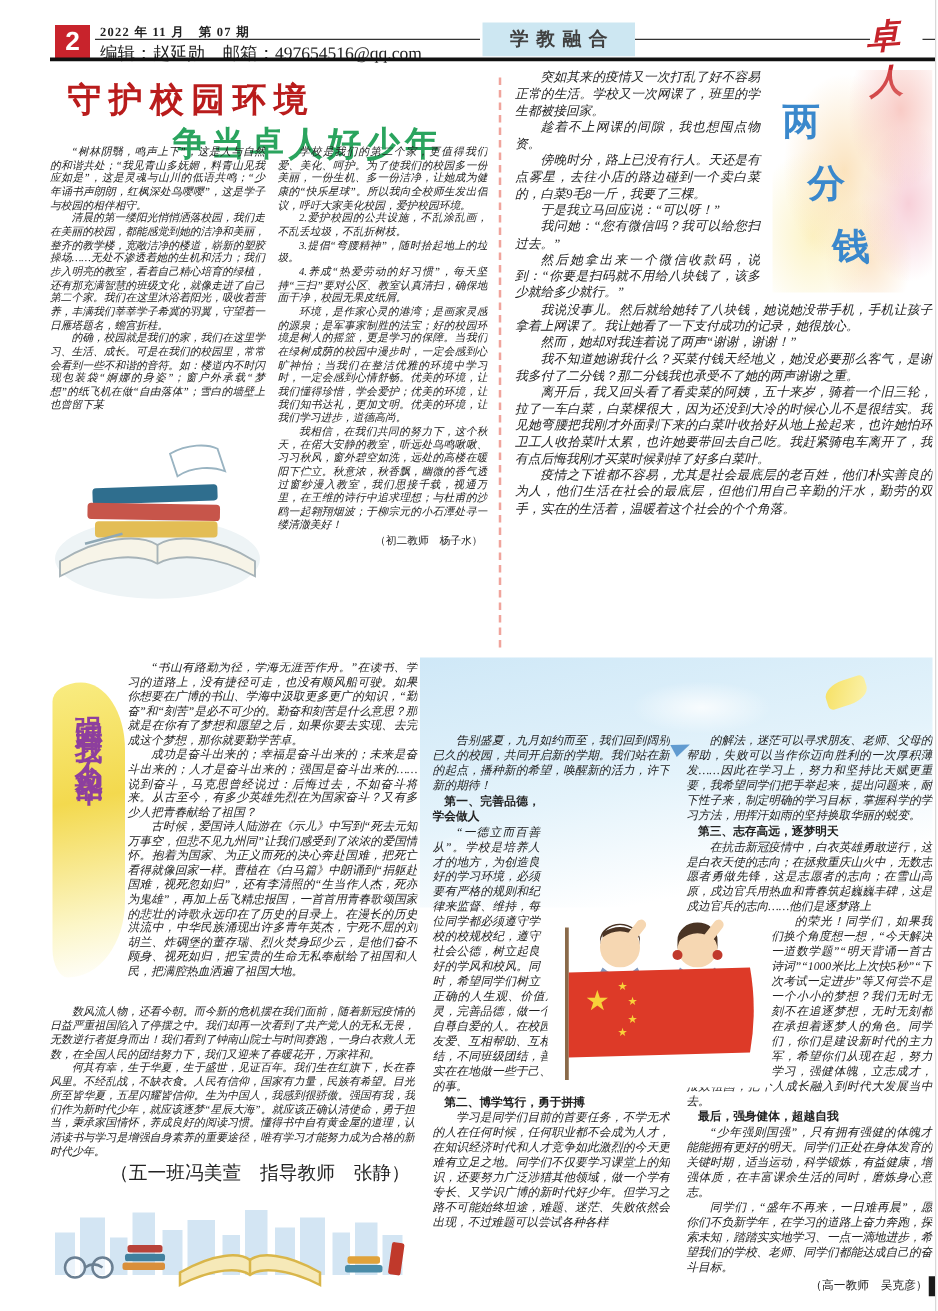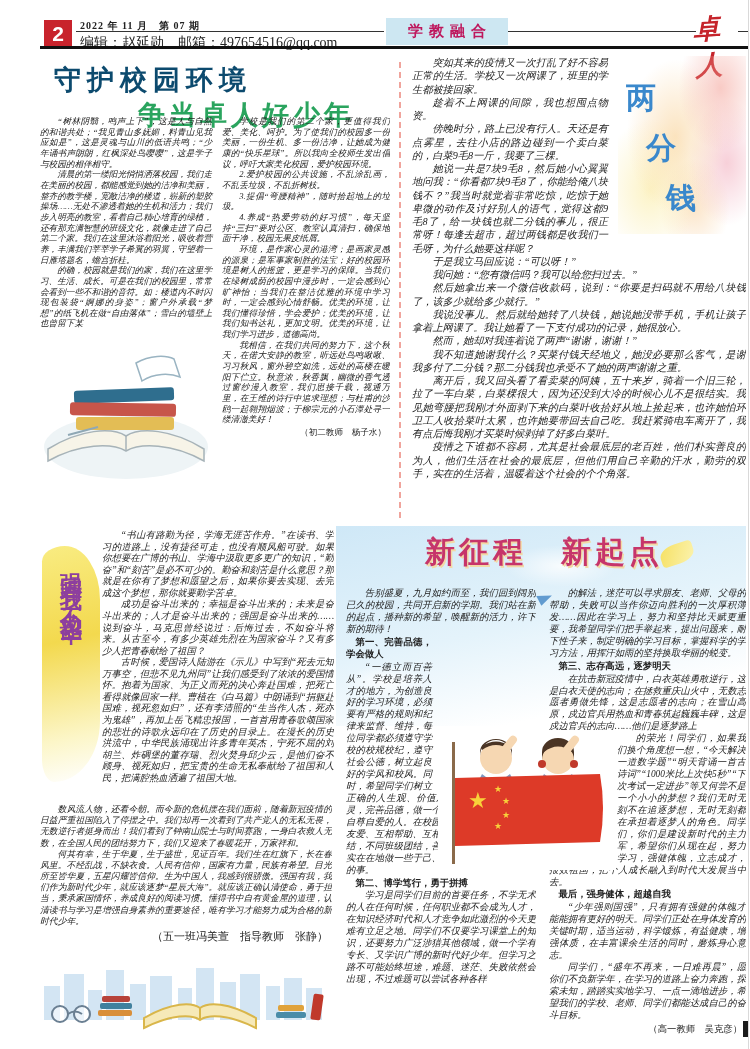--- a/index.html
+++ b/index.html
@@ -11,31 +11,31 @@
            display:flex;align-items:center;justify-content:center;}
   .issue1{position:absolute;left:80px;top:19px;font-size:10px;font-weight:bold;letter-spacing:1px;}
   .issue2{position:absolute;left:80px;top:34px;font-size:14px;}
   .hrule{position:absolute;height:1px;background:#333;}
   .hrule.r1{left:76px;top:31px;width:308px;}
   .hrule.r2{left:500px;top:31px;width:196px;}
   .hrule.r3{left:738px;top:31px;width:10px;}
   .rule-thick{position:absolute;left:40px;top:46px;width:708px;height:3px;background:#111;}
   .banner{position:absolute;left:386px;top:18px;width:116px;height:27px;background:#cde7f2;
           display:flex;align-items:center;justify-content:center;font-weight:bold;font-size:15px;
-          letter-spacing:6px;color:#be185d;font-family:"Liberation Sans",sans-serif;padding-left:6px;}
+          letter-spacing:6px;color:#404040;font-family:"Liberation Sans",sans-serif;padding-left:6px;}
   .masthead{position:absolute;left:694px;top:10px;font-size:27px;font-weight:bold;color:#c5242b;
             font-style:italic;transform:rotate(-4deg);letter-spacing:2px;}
   .page-edge{position:absolute;right:1px;top:0;width:1px;height:1049px;background:#d9d9d9;}
   .corner-mark{position:absolute;right:2px;bottom:12px;width:5px;height:16px;background:#1a1a1a;}
   
   .p{margin:0;text-indent:2em;text-align:justify;font-style:italic;}
   .attr{margin:2px 4px 0 0;text-align:right;}
   
   .campus{position:absolute;left:40px;top:56px;width:350px;height:468px;}
-  .campus .t1{position:absolute;left:14px;top:6px;font-size:27px;font-weight:bold;color:#0c4a6e;
+  .campus .t1{position:absolute;left:14px;top:6px;font-size:27px;font-weight:bold;color:#b91c1c;
               letter-spacing:6px;font-family:"Liberation Sans",sans-serif;white-space:nowrap;}
   .campus .t2{position:absolute;left:98px;top:41px;font-size:27px;font-weight:bold;color:#2aa45e;
               letter-spacing:4px;font-family:"Liberation Sans",sans-serif;white-space:nowrap;}
   .campus .cols{position:absolute;left:0;top:60px;width:350px;height:400px;}
   .campus .colA{position:absolute;left:0;top:0;width:172px;height:400px;font-size:8.6px;line-height:1.24;}
   .campus .colB{position:absolute;left:182px;top:0;width:168px;height:400px;font-size:8.6px;line-height:1.24;overflow:hidden;}
   .campus .attr{font-size:8.6px;text-align:right;}
   .books-illu{margin-top:8px;}
   
   .vdash{position:absolute;left:399px;top:62px;height:456px;width:0;border-left:2px dashed #f0a49c;}
@@ -57,21 +57,21 @@
   .strong{position:absolute;left:40px;top:528px;width:294px;height:512px;}
   .ribbon{position:absolute;left:2px;top:18px;width:58px;height:236px;
           background:linear-gradient(168deg,#f9ec82 0%,#f3d94e 40%,#fcf6c8 80%,rgba(252,246,200,0) 100%);
           border-radius:30px 46px 60px 16px / 20px 70px 80px 30px;
           display:flex;flex-direction:column;align-items:center;padding-top:10px;box-sizing:border-box;}
   .ribbon span{writing-mode:vertical-rl;font-size:22px;font-weight:bold;color:#8d3f9e;
                letter-spacing:5px;font-family:"Liberation Sans",sans-serif;}
   .ribbon .part2{margin-top:14px;}
   .strong-col{position:absolute;left:62px;top:2px;width:232px;height:272px;font-size:9.4px;line-height:1.23;overflow:hidden;}
   .strong-wide{position:absolute;left:0;top:276px;width:292px;height:156px;font-size:8.8px;line-height:1.27;overflow:hidden;}
-  .strong .attr{font-size:11px;margin-top:3px;}
+  .strong .attr{font-size:15px;margin-top:3px;}
   .strong-illu{position:absolute;left:0;top:432px;}
   
   .journey{position:absolute;left:342px;top:530px;width:404px;height:508px;}
   .journey .sky{position:absolute;left:-6px;top:-4px;width:410px;height:200px;
         background:
           radial-gradient(60px 24px at 12% 78%, rgba(255,255,255,.9), rgba(255,255,255,0) 70%),
           radial-gradient(80px 30px at 55% 20%, rgba(255,255,255,.8), rgba(255,255,255,0) 70%),
           linear-gradient(168deg,#cfe8f7 0%,#e4f3fb 48%,rgba(255,255,255,0) 82%);}
   .j-leaf{position:absolute;left:318px;top:14px;width:34px;height:20px;border-radius:50% 4px 50% 4px;
           background:linear-gradient(120deg,#f6e061,#fbf3b0);transform:rotate(-18deg);}
@@ -140,21 +140,20 @@
 
   <section class="twocents">
     <div class="tc-art">
       <span class="tc-char c1">两</span>
       <span class="tc-char c2">分</span>
       <span class="tc-char c3">钱</span>
     </div>
     <p class="p">突如其来的疫情又一次打乱了好不容易正常的生活。学校又一次网课了，班里的学生都被接回家。</p>
     <p class="p">趁着不上网课的间隙，我也想囤点物资。</p>
     <p class="p">傍晚时分，路上已没有行人。天还是有点雾星，去往小店的路边碰到一个卖白菜的，白菜9毛8一斤，我要了三棵。</p>
-    <p class="p">她说一共是7块9毛8，然后她小心翼翼地问我：“你看都7块9毛8了，你能给俺八块钱不？”我当时就觉着非常吃惊，吃惊于她卑微的动作及讨好别人的语气，觉得这都9毛8了，给一块钱也就二分钱的事儿，很正常呀！每逢去超市，超过两钱都是收我们一毛呀，为什么她要这样呢？</p>
     <p class="p">于是我立马回应说：“可以呀！”</p>
     <p class="p">我问她：“您有微信吗？我可以给您扫过去。”</p>
     <p class="p">然后她拿出来一个微信收款码，说到：“你要是扫码就不用给八块钱了，该多少就给多少就行。”</p>
     <p class="p">我说没事儿。然后就给她转了八块钱，她说她没带手机，手机让孩子拿着上网课了。我让她看了一下支付成功的记录，她很放心。</p>
     <p class="p">然而，她却对我连着说了两声“谢谢，谢谢！”</p>
     <p class="p">我不知道她谢我什么？买菜付钱天经地义，她没必要那么客气，是谢我多付了二分钱？那二分钱我也承受不了她的两声谢谢之重。</p>
     <p class="p">离开后，我又回头看了看卖菜的阿姨，五十来岁，骑着一个旧三轮，拉了一车白菜，白菜棵很大，因为还没到大冷的时候心儿不是很结实。我见她弯腰把我刚才外面剥下来的白菜叶收拾好从地上捡起来，也许她怕环卫工人收拾菜叶太累，也许她要带回去自己吃。我赶紧骑电车离开了，我有点后悔我刚才买菜时候剥掉了好多白菜叶。</p>
     <p class="p">疫情之下谁都不容易，尤其是社会最底层的老百姓，他们朴实善良的为人，他们生活在社会的最底层，但他们用自己辛勤的汗水，勤劳的双手，实在的生活着，温暖着这个社会的个个角落。</p>
 
   </section>
@@ -207,21 +206,20 @@
         <rect x="238" y="45" width="26" height="6" rx="2" fill="#e0a23a"></rect>
         <rect x="272" y="34" width="10" height="26" rx="2" fill="#c0392b" transform="rotate(8 277 47)"></rect>
       </g>
     </svg>
   </section>
 
   <section class="journey">
     <div class="sky"></div>
     <div class="j-leaf"></div>
     <div class="j-plane"></div>
-    <h1>新征程　新起点</h1>
     <div class="jcols">
       <div class="jcol1">
         <p class="p">告别盛夏，九月如约而至，我们回到阔别已久的校园，共同开启新的学期。我们站在新的起点，播种新的希望，唤醒新的活力，许下新的期待！</p>
         <div class="spacer-r"></div>
         <p class="ph">第一、完善品德，学会做人</p>
         <p class="p">“一德立而百善从”。学校是培养人才的地方，为创造良好的学习环境，必须要有严格的规则和纪律来监督、维持，每位同学都必须遵守学校的校规校纪，遵守社会公德，树立起良好的学风和校风。同时，希望同学们树立正确的人生观、价值观，陶冶情操，净化心灵，完善品德，做一个诚实守信、胸襟宽广、自尊自爱的人。在校园里，做到同学之间团结友爱、互相帮助、互相关心，做到新老年级团结，不同班级团结，善待自己、善待别人，实实在在地做一些于己、于人、于班、于校有益的事。</p>
         <p class="ph">第二、博学笃行，勇于拼搏</p>
         <p class="p">学习是同学们目前的首要任务，不学无术的人在任何时候，任何职业都不会成为人才，在知识经济时代和人才竞争如此激烈的今天更难有立足之地。同学们不仅要学习课堂上的知识，还要努力广泛涉猎其他领域，做一个学有专长、又学识广博的新时代好少年。但学习之路不可能始终坦途，难题、迷茫、失败依然会出现，不过难题可以尝试各种各样</p>
       </div>
       <div class="jcol2">

